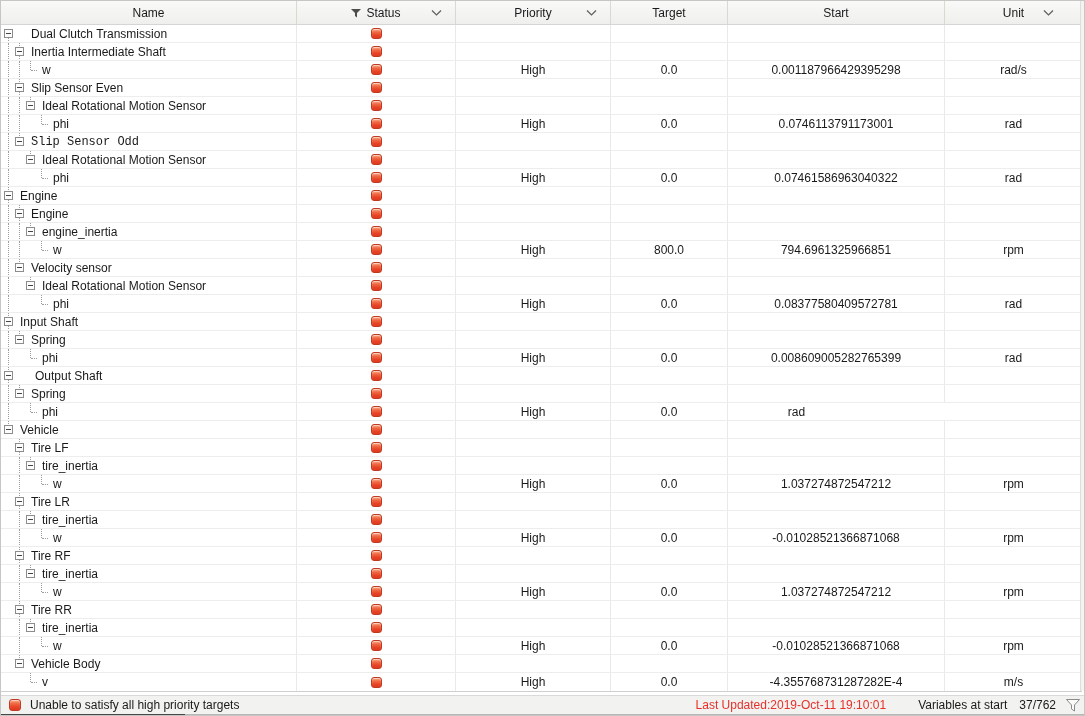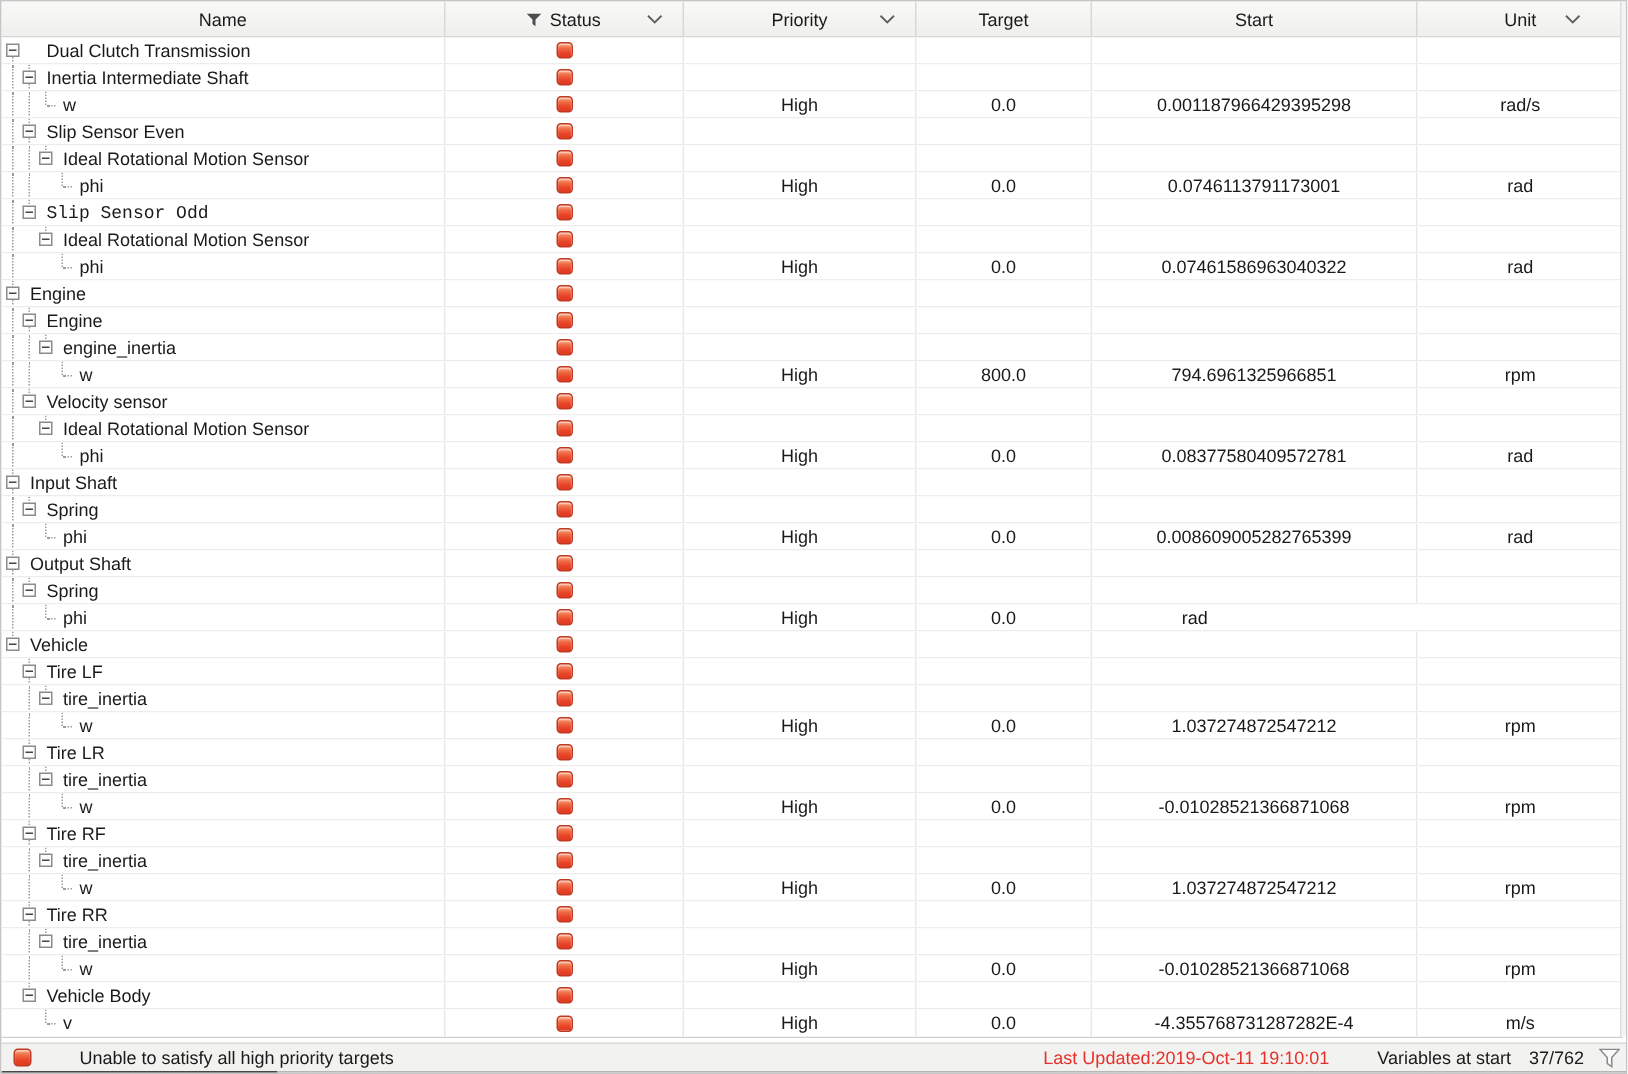--- a/index.html
+++ b/index.html
@@ -51,21 +51,21 @@
     width:11px; height:11px; border-radius:3px; border:1px solid var(--icon-border,#bf3a20);
     background:linear-gradient(180deg,#f9a686 0%,#f06a43 35%,var(--icon-red,#e74327) 70%,#df3a20 100%);
     box-shadow:inset 0 1px 1px rgba(255,255,255,.55);
   }
   
   .rightstrip { position:absolute; right:0; top:0; width:4px; height:690px; background:#f3f3f1; border-left:1px solid #dddddb; }
   
   .statusbar {
     position:absolute; left:0; top:694px; width:1085px; height:19px;
     background:#f2f2f0; border-top:1px solid #d9d9d7;
-    display:flex; align-items:center; padding:0 6px;gap:23px;
+    display:flex; align-items:center; padding:0 6px;
   }
   .sb-icon { width:12px; height:12px; margin:0 9px 0 2px; flex:none; }
   .sb-right { margin-left:auto; display:flex; align-items:center; }
   .sb-updated { color:var(--text-red,#e8302a); margin-right:32px; }
   .sb-varlabel { margin-right:12px; }
   .sb-count { margin-right:10px; }
   
   .botstrip { position:absolute; left:0; top:713px; width:1085px; height:3px; display:flex; }
   .botstrip .dark { width:184px; background:#474747; }
   .botstrip .lite { flex:1; background:#b7b7b5; }
@@ -399,21 +399,21 @@
         <div class="cell c-priority">High</div>
         <div class="cell c-target">0.0</div>
         <div class="cell c-start">0.008609005282765399</div>
         <div class="cell c-unit">rad</div>
       </div>
       <div class="row">
         <div class="cell nc c-name">
           <span class="guide" style="left: 7px; top: 0px; height: 9px;"></span>
           <span class="guide" style="left: 7px; top: 9px; height: 9px;"></span>
           <span class="tbox" style="left: 3px;"></span>
-          <span class="nlabel" style="padding-left: 19px;">Output Shaft</span>
+          <span class="nlabel" style="padding-left: 34px;">Output Shaft</span>
         </div>
         <div class="cell c-status">
           <span class="sicon"></span>
         </div>
         <div class="cell c-priority"></div>
         <div class="cell c-target"></div>
         <div class="cell c-start"></div>
         <div class="cell c-unit"></div>
       </div>
       <div class="row">

